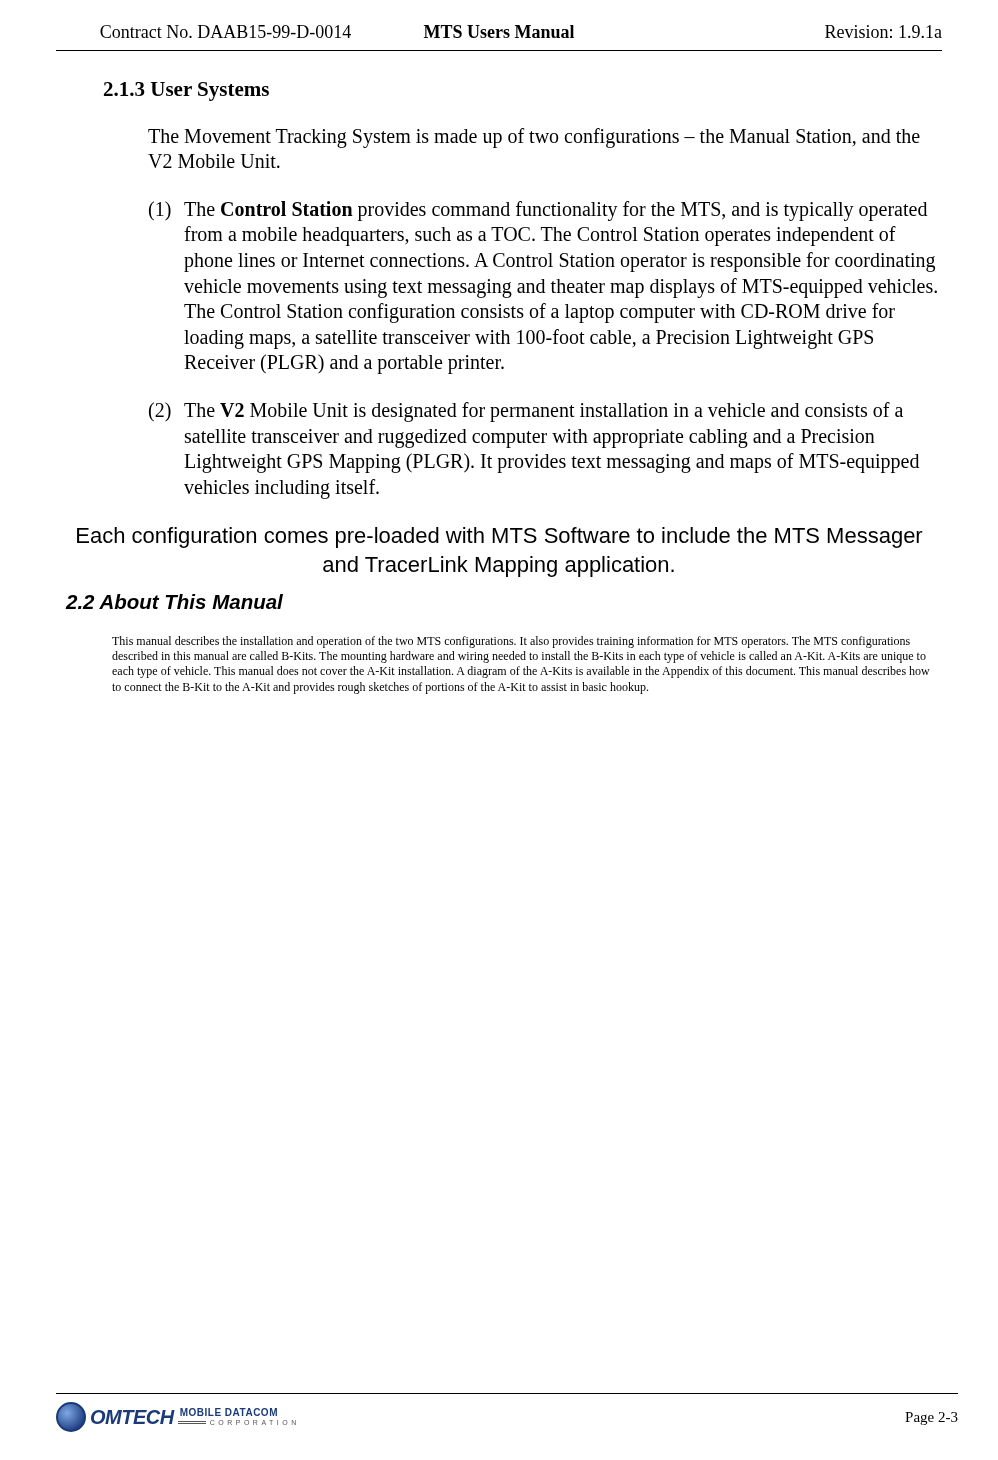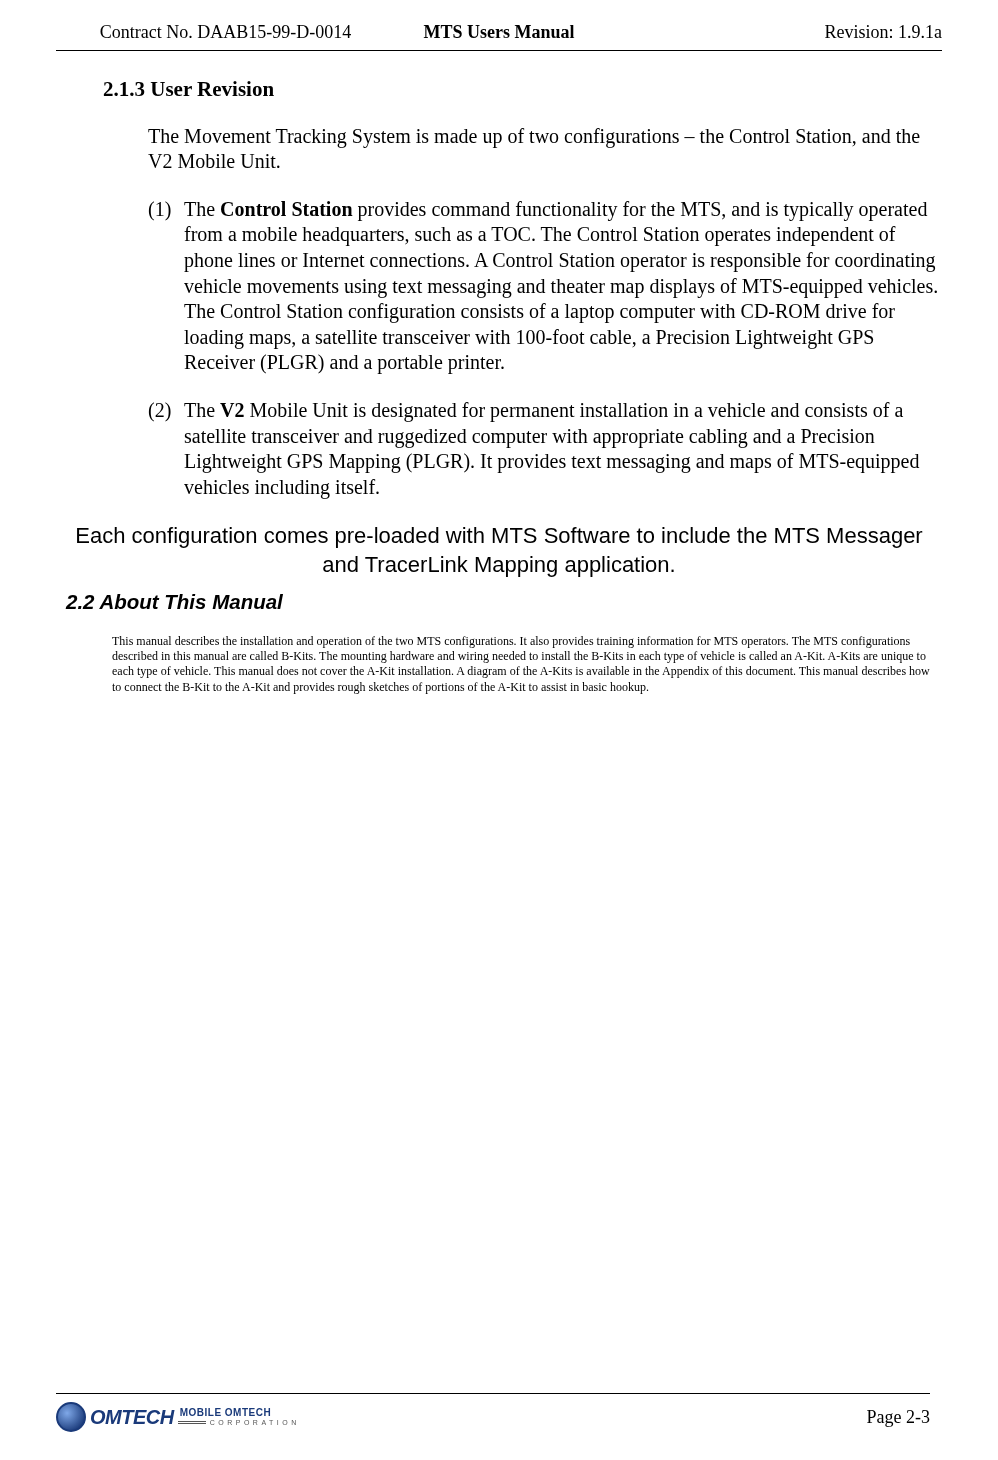--- a/index.html
+++ b/index.html
@@ -90,35 +90,35 @@
   }
   .body-para-2 {
     font-size: 12px;
     line-height: 1.28;
     margin: 0 0 22px 56px;
     text-align: left;
   }
   .footer {
     position: absolute;
     left: 56px;
-    right: 68px;
+    right: 40px;
     bottom: 28px;
   }
   .footer-rule {
     border: none;
     border-top: 1.5px solid #000;
     margin: 0 0 8px 0;
   }
   .footer-row {
     display: flex;
     justify-content: space-between;
     align-items: center;
   }
   .footer-page {
-    font-size: 18px;
+    font-size: 15px;
     text-align: right;
   }
   .logo {
     display: flex;
     align-items: center;
     gap: 4px;
   }
   .logo-globe {
     width: 26px;
     height: 26px;
@@ -175,23 +175,23 @@
 
 <div class="page">
 
   <div class="header-row">
     <div class="header-left">Contract No. DAAB15-99-D-0014</div>
     <div class="header-center">MTS Users Manual</div>
     <div class="header-right">Revision:  1.9.1a</div>
   </div>
   <hr class="rule">
 
-  <div class="section-heading">2.1.3  User Revision</div>
-
-  <p class="body-para">The Movement Tracking System is made up of two configurations – the Control Station, and the V2 Mobile Unit.</p>
+  <div class="section-heading">2.1.3  User Systems</div>
+
+  <p class="body-para">The Movement Tracking System is made up of two configurations – the Manual Station, and the V2 Mobile Unit.</p>
 
   <div class="list-block">
 
     <div class="list-item">
       <div class="list-marker">(1)</div>
       <div class="list-text">
         <span>The </span><span class="bold">Control Station</span><span> provides command functionality for the MTS, and is typically operated from a mobile headquarters, such as a TOC.  The Control Station operates independent of phone lines or Internet connections.  A Control Station operator is responsible for coordinating vehicle movements using text messaging and theater map displays of MTS-equipped vehicles.  The Control Station configuration consists of a laptop computer with CD-ROM drive for loading maps, a satellite transceiver with 100-foot cable, a Precision Lightweight GPS Receiver (PLGR) and a portable printer.</span>
       </div>
     </div>
 
@@ -212,19 +212,19 @@
 
 </div>
 
 <div class="footer">
   <hr class="footer-rule">
   <div class="footer-row">
     <div class="logo">
       <div class="logo-globe"></div>
       <div class="logo-text-main">OMTECH</div>
       <div class="logo-text-stack">
-        <div class="logo-text-sub">MOBILE OMTECH</div>
+        <div class="logo-text-sub">MOBILE DATACOM</div>
         <div class="logo-text-corp">CORPORATION</div>
       </div>
     </div>
     <div class="footer-page">Page 2-3</div>
   </div>
 </div>
 
 </body></html>

